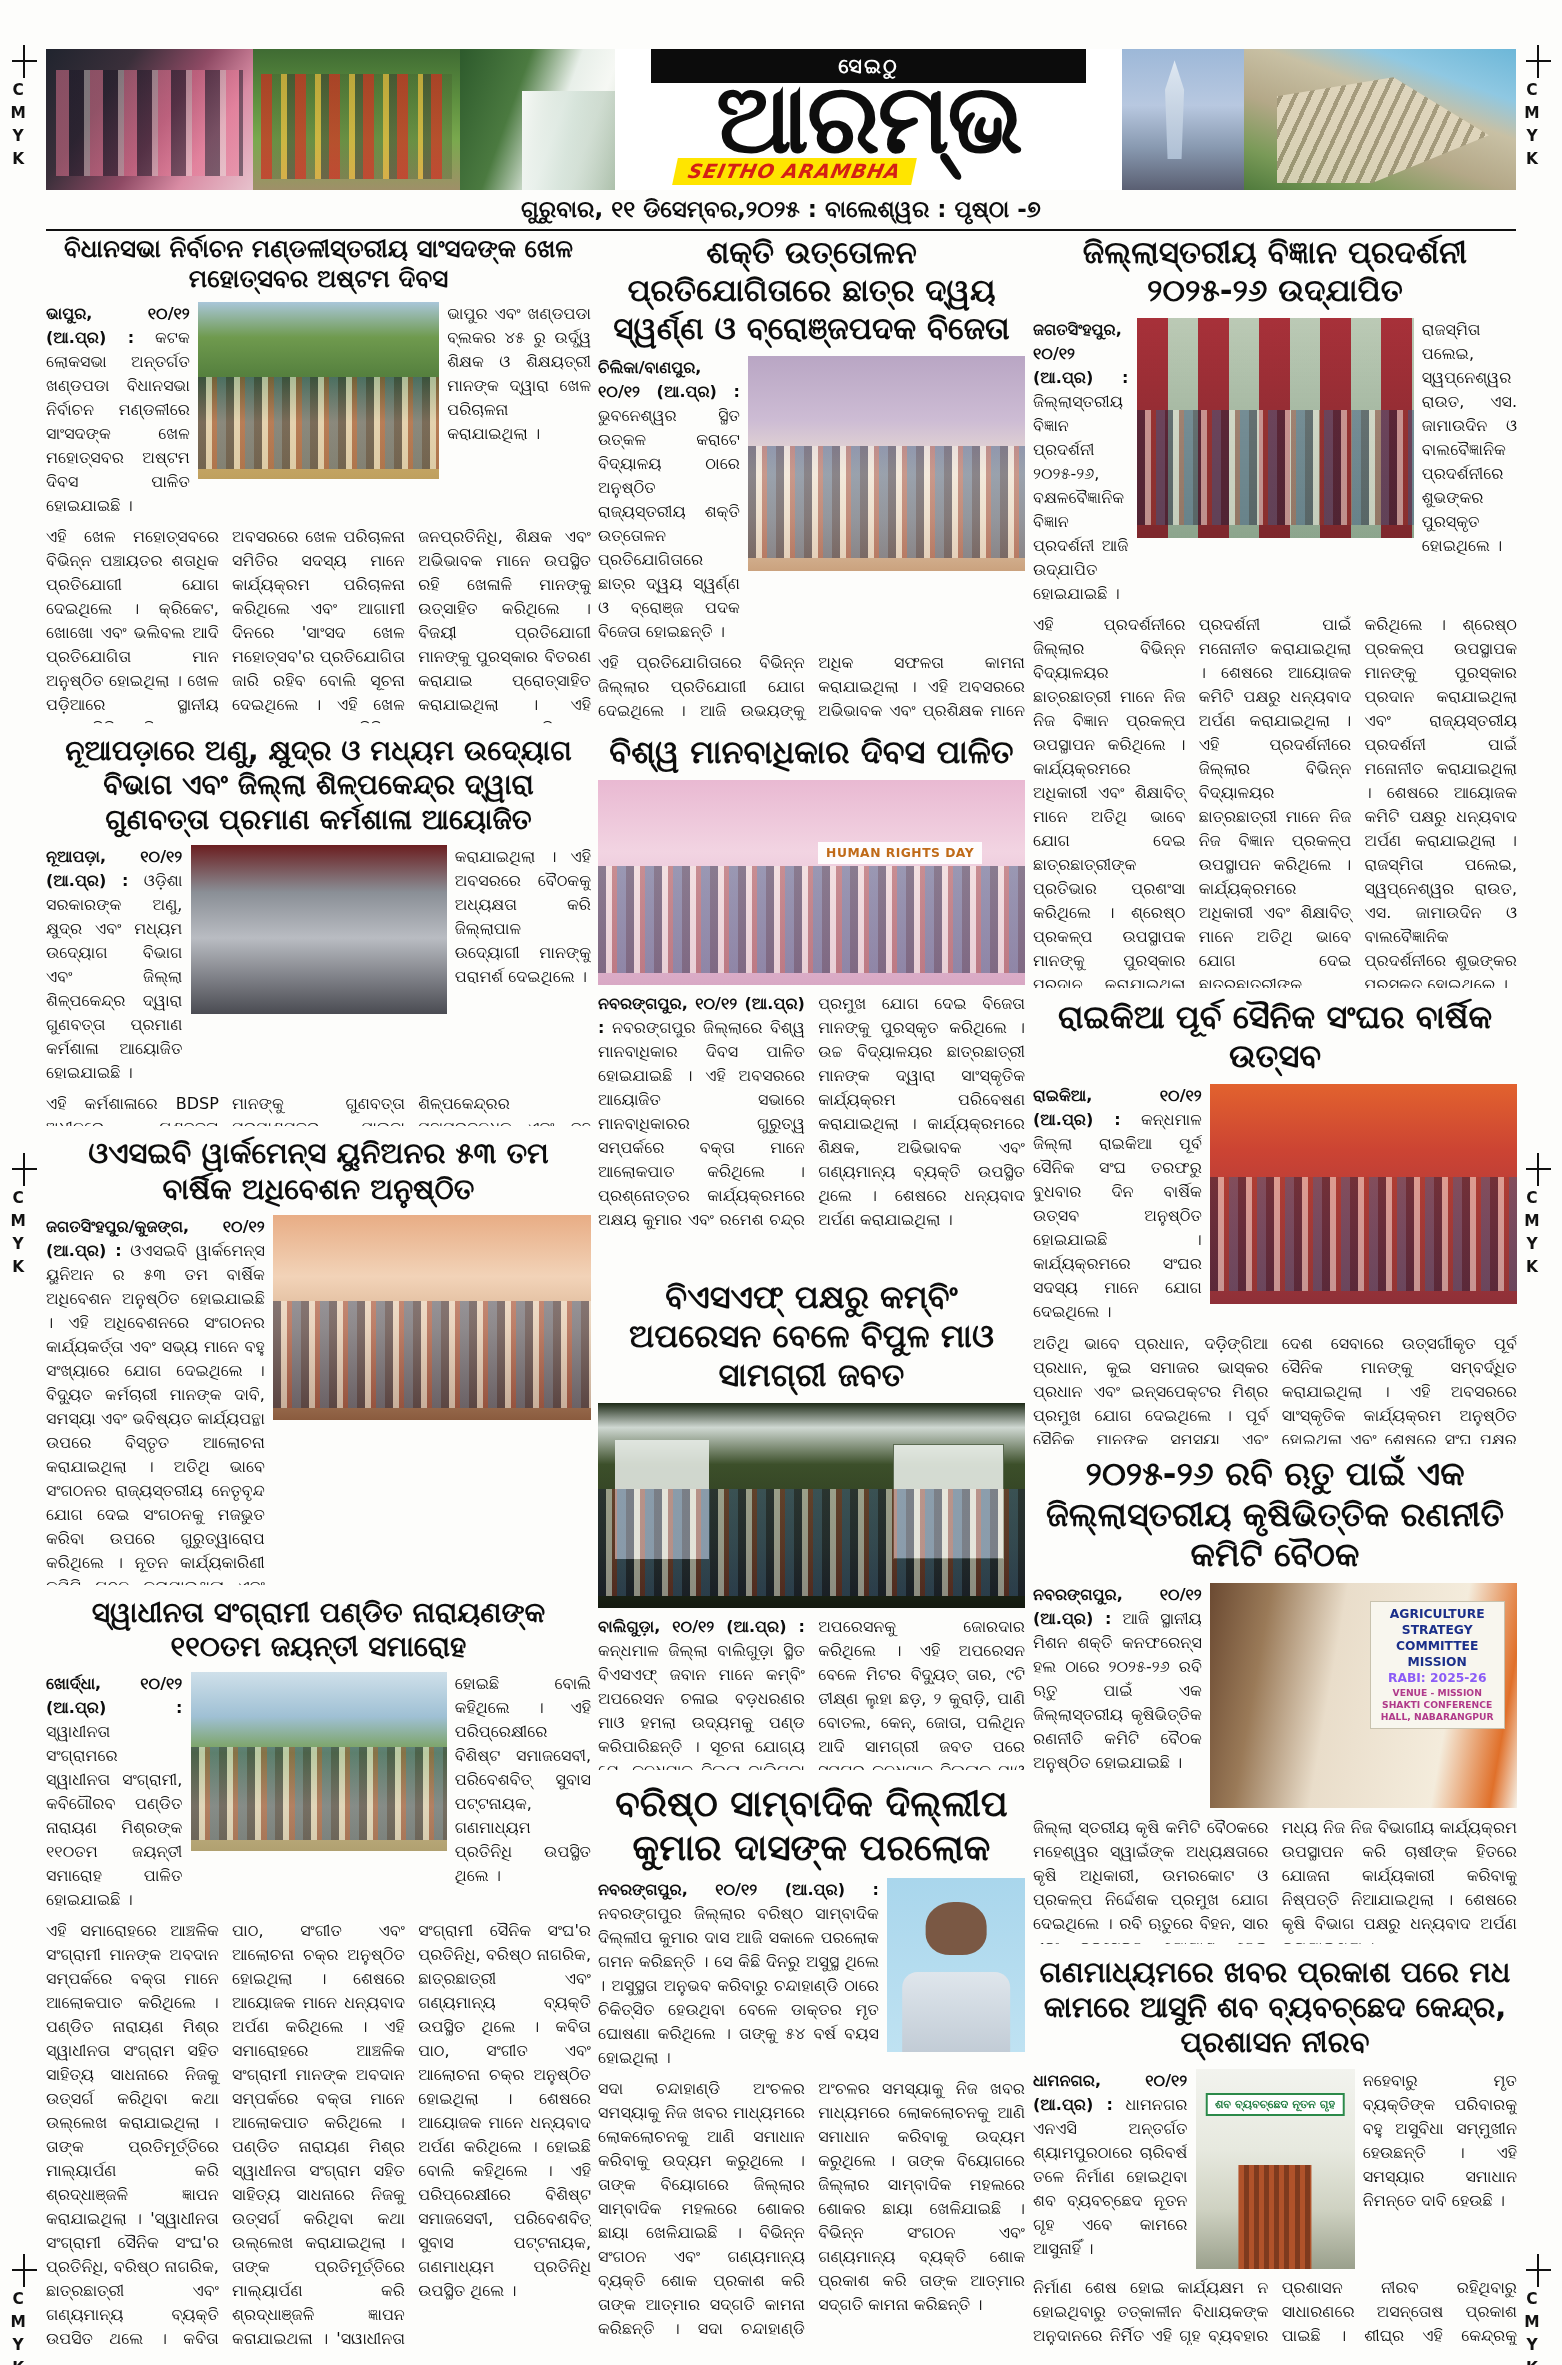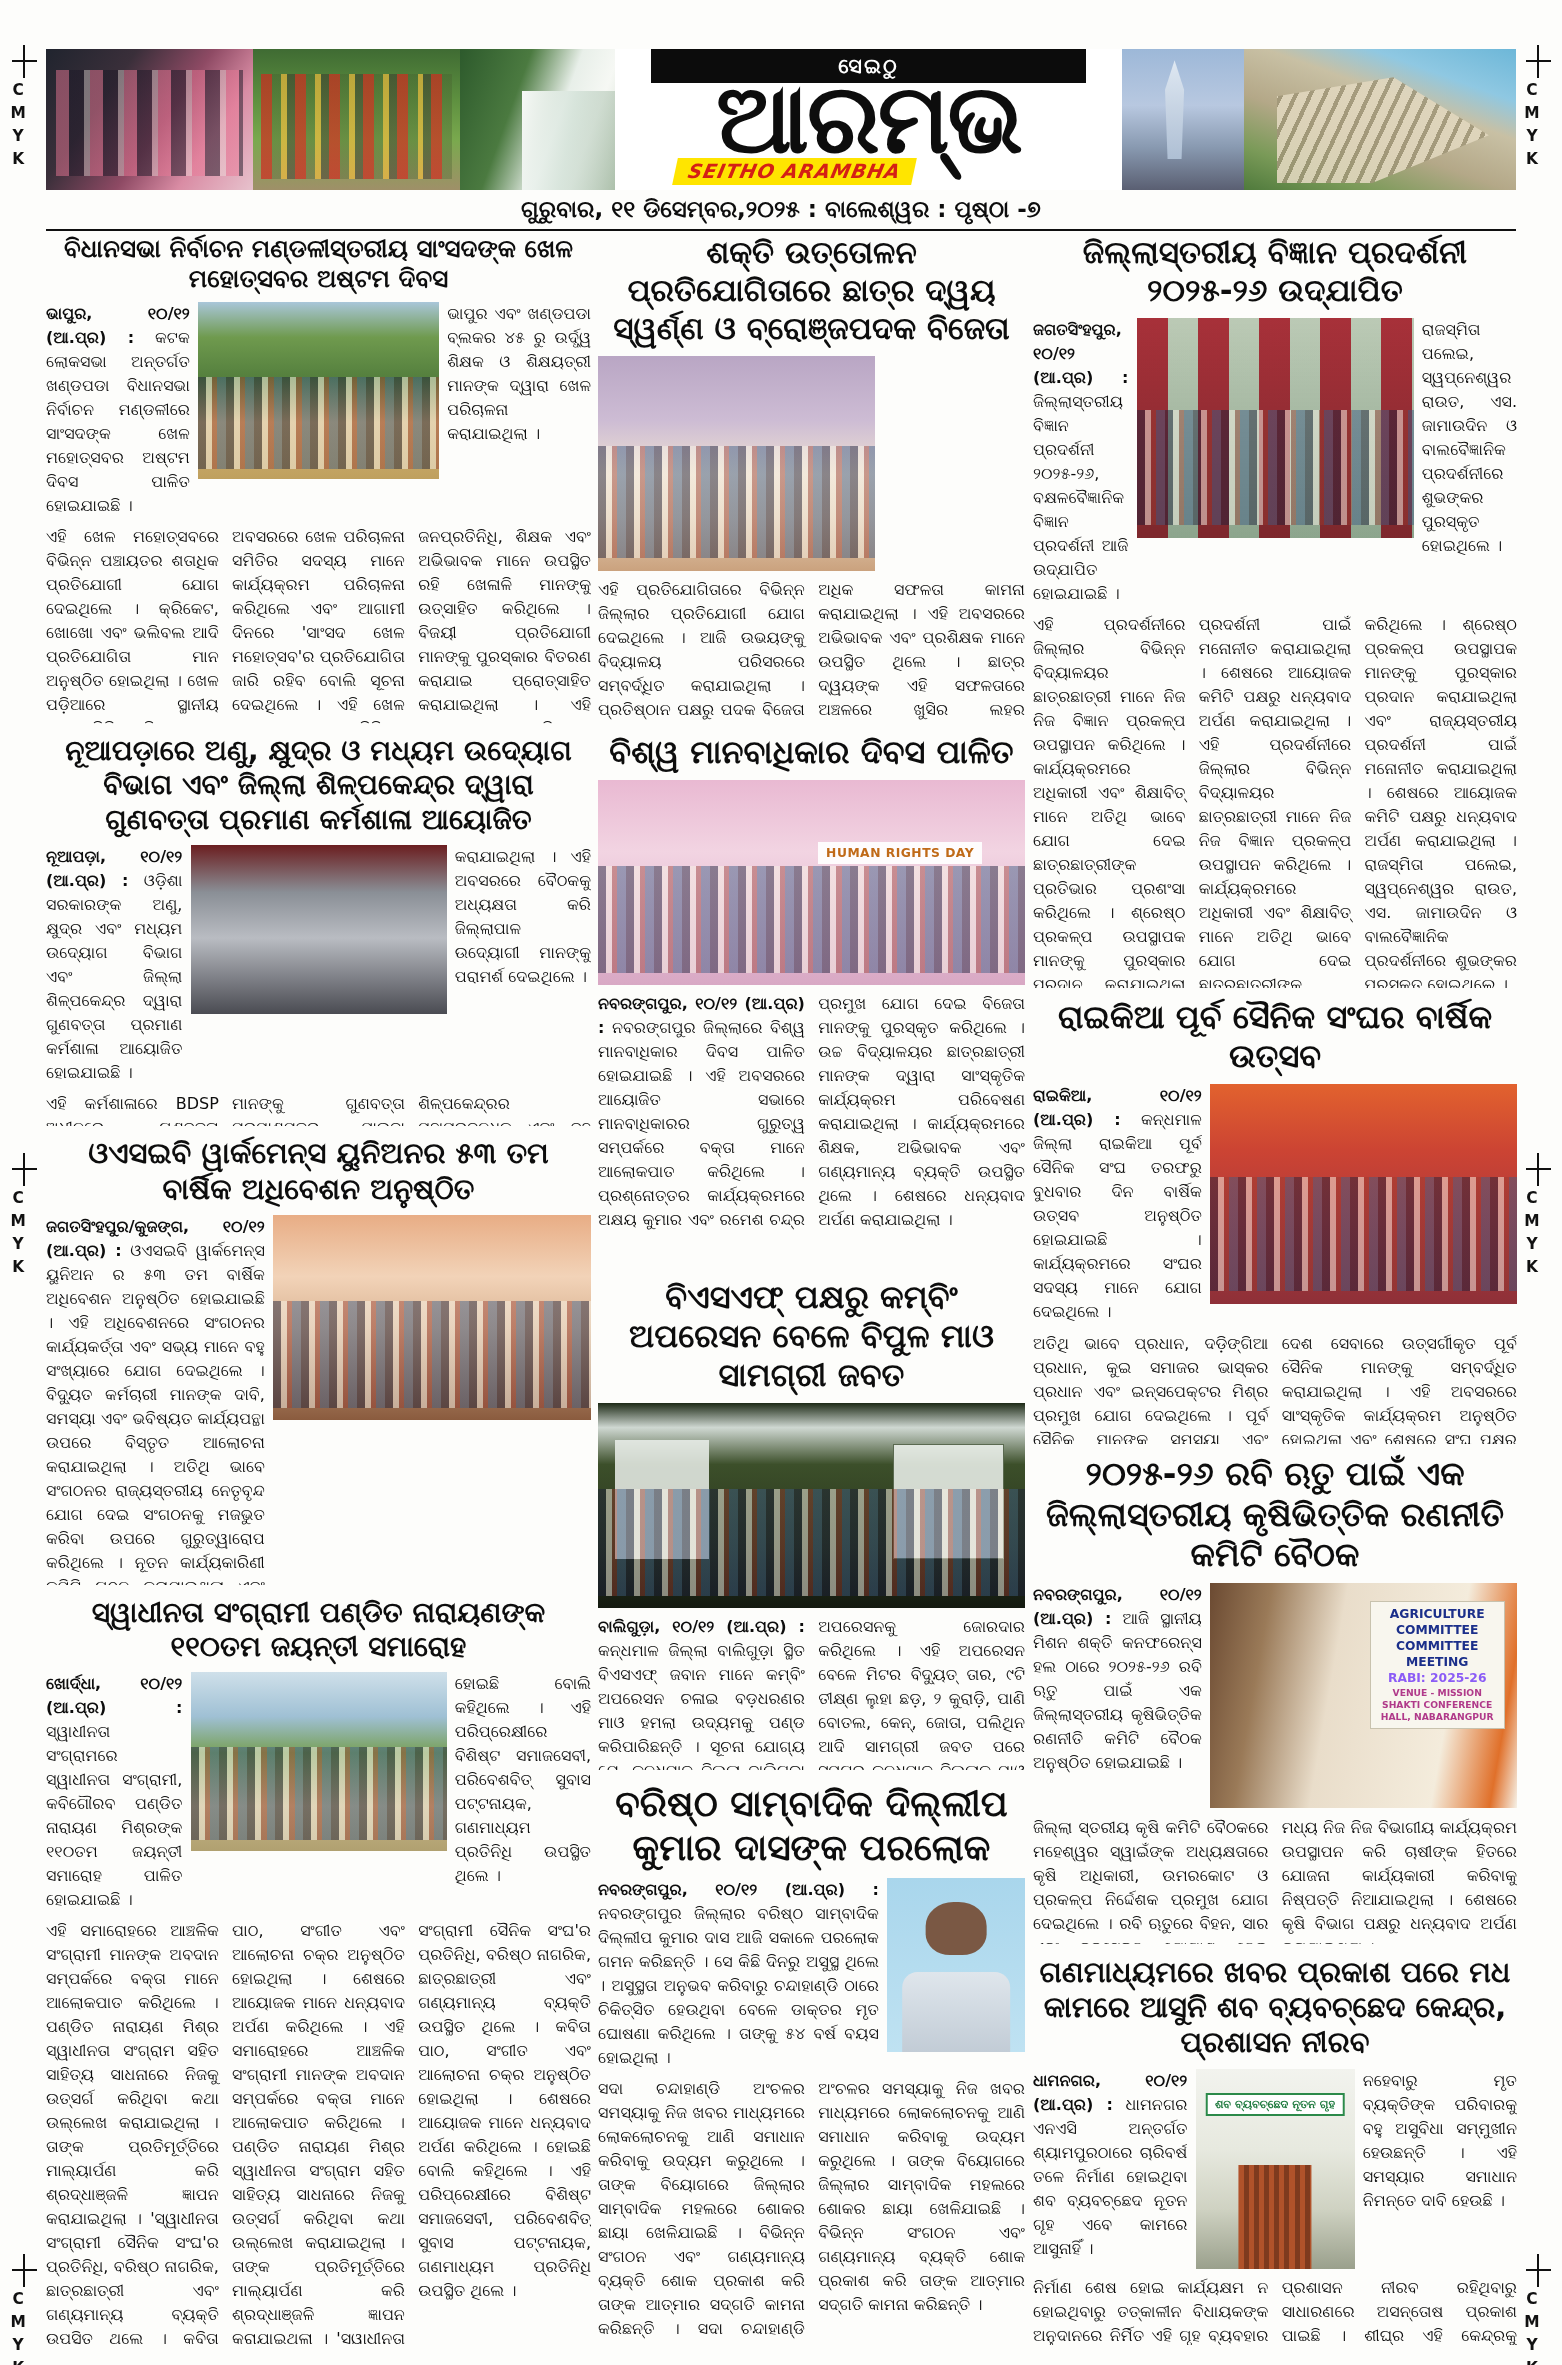--- a/index.html
+++ b/index.html
@@ -186,20 +186,21 @@
       </div>
       <div class="body cols-3"><span>ଏହି ସମାରୋହରେ ଆଞ୍ଚଳିକ ସଂଗ୍ରାମୀ ମାନଙ୍କ ଅବଦାନ ସମ୍ପର୍କରେ ବକ୍ତା ମାନେ ଆଲୋକପାତ କରିଥିଲେ । ପଣ୍ଡିତ ନାରାୟଣ ମିଶ୍ର ସ୍ୱାଧୀନତା ସଂଗ୍ରାମ ସହିତ ସାହିତ୍ୟ ସାଧନାରେ ନିଜକୁ ଉତ୍ସର୍ଗ କରିଥିବା କଥା ଉଲ୍ଲେଖ କରାଯାଇଥିଲା । ତାଙ୍କ ପ୍ରତିମୂର୍ତ୍ତିରେ ମାଲ୍ୟାର୍ପଣ କରି ଶ୍ରଦ୍ଧାଞ୍ଜଳି ଜ୍ଞାପନ କରାଯାଇଥିଲା । 'ସ୍ୱାଧୀନତା ସଂଗ୍ରାମୀ ସୈନିକ ସଂଘ'ର ପ୍ରତିନିଧି, ବରିଷ୍ଠ ନାଗରିକ, ଛାତ୍ରଛାତ୍ରୀ ଏବଂ ଗଣ୍ୟମାନ୍ୟ ବ୍ୟକ୍ତି ଉପସ୍ଥିତ ଥିଲେ । କବିତା ପାଠ, ସଂଗୀତ ଏବଂ ଆଲୋଚନା ଚକ୍ର ଅନୁଷ୍ଠିତ ହୋଇଥିଲା । ଶେଷରେ ଆୟୋଜକ ମାନେ ଧନ୍ୟବାଦ ଅର୍ପଣ କରିଥିଲେ ।</span> <span>ଏହି ସମାରୋହରେ ଆଞ୍ଚଳିକ ସଂଗ୍ରାମୀ ମାନଙ୍କ ଅବଦାନ ସମ୍ପର୍କରେ ବକ୍ତା ମାନେ ଆଲୋକପାତ କରିଥିଲେ । ପଣ୍ଡିତ ନାରାୟଣ ମିଶ୍ର ସ୍ୱାଧୀନତା ସଂଗ୍ରାମ ସହିତ ସାହିତ୍ୟ ସାଧନାରେ ନିଜକୁ ଉତ୍ସର୍ଗ କରିଥିବା କଥା ଉଲ୍ଲେଖ କରାଯାଇଥିଲା । ତାଙ୍କ ପ୍ରତିମୂର୍ତ୍ତିରେ ମାଲ୍ୟାର୍ପଣ କରି ଶ୍ରଦ୍ଧାଞ୍ଜଳି ଜ୍ଞାପନ କରାଯାଇଥିଲା । 'ସ୍ୱାଧୀନତା ସଂଗ୍ରାମୀ ସୈନିକ ସଂଘ'ର ପ୍ରତିନିଧି, ବରିଷ୍ଠ ନାଗରିକ, ଛାତ୍ରଛାତ୍ରୀ ଏବଂ ଗଣ୍ୟମାନ୍ୟ ବ୍ୟକ୍ତି ଉପସ୍ଥିତ ଥିଲେ । କବିତା ପାଠ, ସଂଗୀତ ଏବଂ ଆଲୋଚନା ଚକ୍ର ଅନୁଷ୍ଠିତ ହୋଇଥିଲା । ଶେଷରେ ଆୟୋଜକ ମାନେ ଧନ୍ୟବାଦ ଅର୍ପଣ କରିଥିଲେ ।</span> <span>ହୋଇଛି ବୋଲି କହିଥିଲେ । ଏହି ପରିପ୍ରେକ୍ଷୀରେ ବିଶିଷ୍ଟ ସମାଜସେବୀ, ପରିବେଶବିତ୍ ସୁବାସ ପଟ୍ଟନାୟକ, ଗଣମାଧ୍ୟମ ପ୍ରତିନିଧି ଉପସ୍ଥିତ ଥିଲେ ।</span></div>
     </article>
   </div>
 
   <div class="colgroup cg-mid">
 
     <article class="story" style="height:489px">
       <h2 class="hl hl-60">ଶକ୍ତି ଉତ୍ତୋଳନ ପ୍ରତିଯୋଗିତାରେ ଛାତ୍ର ଦ୍ୱୟ ସ୍ୱର୍ଣ୍ଣ ଓ ବ୍ରୋଞ୍ଜପଦକ ବିଜେତା</h2>
       <div class="media-row">
+        <div class="lead-col"><span class="byline">ଚିଲିକା/ବାଣପୁର, ୧୦/୧୨ (ଆ.ପ୍ର) :</span> <span>ଭୁବନେଶ୍ୱର ସ୍ଥିତ ଉତ୍କଳ କରାଟେ ବିଦ୍ୟାଳୟ ଠାରେ ଅନୁଷ୍ଠିତ ରାଜ୍ୟସ୍ତରୀୟ ଶକ୍ତି ଉତ୍ତୋଳନ ପ୍ରତିଯୋଗିତାରେ ଛାତ୍ର ଦ୍ୱୟ ସ୍ୱର୍ଣ୍ଣ ଓ ବ୍ରୋଞ୍ଜ ପଦକ ବିଜେତା ହୋଇଛନ୍ତି ।</span></div>
         <div class="photo ph-karate pband" style="width:277px;height:215px"></div>
       </div>
       <div class="body cols-2"><span>ଏହି ପ୍ରତିଯୋଗିତାରେ ବିଭିନ୍ନ ଜିଲ୍ଲାର ପ୍ରତିଯୋଗୀ ଯୋଗ ଦେଇଥିଲେ । ଆଜି ଉଭୟଙ୍କୁ ବିଦ୍ୟାଳୟ ପରିସରରେ ସମ୍ବର୍ଦ୍ଧିତ କରାଯାଇଥିଲା । ପ୍ରତିଷ୍ଠାନ ପକ୍ଷରୁ ପଦକ ବିଜେତା ଛାତ୍ର ମାନଙ୍କୁ ପ୍ରଶଂସା ପତ୍ର ପ୍ରଦାନ କରାଯାଇ ଭବିଷ୍ୟତରେ ଅଧିକ ସଫଳତା କାମନା କରାଯାଇଥିଲା । ଏହି ଅବସରରେ ଅଭିଭାବକ ଏବଂ ପ୍ରଶିକ୍ଷକ ମାନେ ଉପସ୍ଥିତ ଥିଲେ । ଛାତ୍ର ଦ୍ୱୟଙ୍କ ଏହି ସଫଳତାରେ ଅଞ୍ଚଳରେ ଖୁସିର ଲହର ଖେଳିଯାଇଛି ।</span></div>
     </article>
 
     <article class="story" style="height:535px">
       <h2 class="hl hl-62">ବିଶ୍ୱ ମାନବାଧିକାର ଦିବସ ପାଳିତ</h2>
       <div class="photo ph-pink pband" style="width:427px;height:205px;margin-bottom:7.2px">
         <div class="hrbanner">HUMAN RIGHTS DAY</div>
       </div>
@@ -244,21 +245,21 @@
       </div>
       <div class="body cols-2"><span>ଅତିଥି ଭାବେ ପ୍ରଧାନ, ଦଡ଼ିଙ୍ଗିଆ ପ୍ରଧାନ, କୁଇ ସମାଜର ଭାସ୍କର ପ୍ରଧାନ ଏବଂ ଇନ୍ସପେକ୍ଟର ମିଶ୍ର ପ୍ରମୁଖ ଯୋଗ ଦେଇଥିଲେ । ପୂର୍ବ ସୈନିକ ମାନଙ୍କ ସମସ୍ୟା ଏବଂ ସେମାନଙ୍କ କଲ୍ୟାଣ ଯୋଜନା ବିଷୟରେ ଆଲୋଚନା କରାଯାଇଥିଲା । ଦେଶ ସେବାରେ ଉତ୍ସର୍ଗୀକୃତ ପୂର୍ବ ସୈନିକ ମାନଙ୍କୁ ସମ୍ବର୍ଦ୍ଧିତ କରାଯାଇଥିଲା । ଏହି ଅବସରରେ ସାଂସ୍କୃତିକ କାର୍ଯ୍ୟକ୍ରମ ଅନୁଷ୍ଠିତ ହୋଇଥିଲା ଏବଂ ଶେଷରେ ସଂଘ ପକ୍ଷରୁ ଧନ୍ୟବାଦ ଅର୍ପଣ କରାଯାଇଥିଲା ।</span></div>
     </article>
 
     <article class="story" style="height:492px">
       <h2 class="hl hl-64">୨୦୨୫-୨୬ ରବି ଋତୁ ପାଇଁ ଏକ ଜିଲ୍ଲାସ୍ତରୀୟ କୃଷିଭିତ୍ତିକ ରଣନୀତି କମିଟି ବୈଠକ</h2>
       <div class="media-row">
         <div class="lead-col"><span class="byline">ନବରଙ୍ଗପୁର, ୧୦/୧୨ (ଆ.ପ୍ର) :</span> <span>ଆଜି ସ୍ଥାନୀୟ ମିଶନ ଶକ୍ତି କନଫରେନ୍ସ ହଲ ଠାରେ ୨୦୨୫-୨୬ ରବି ଋତୁ ପାଇଁ ଏକ ଜିଲ୍ଲାସ୍ତରୀୟ କୃଷିଭିତ୍ତିକ ରଣନୀତି କମିଟି ବୈଠକ ଅନୁଷ୍ଠିତ ହୋଇଯାଇଛି ।</span></div>
         <div class="photo ph-conf" style="width:307px;height:225px">
           <div class="agbanner">
-            <div>AGRICULTURE COMMITTEE COMMITTEE MEETING</div>
+            <div>AGRICULTURE STRATEGY COMMITTEE MISSION</div>
             <div class="rabi">RABI: 2025-26</div>
             <div class="venue">VENUE - MISSION SHAKTI CONFERENCE HALL, NABARANGPUR</div>
           </div>
         </div>
       </div>
       <div class="body cols-2"><span>ଜିଲ୍ଲା ସ୍ତରୀୟ କୃଷି କମିଟି ବୈଠକରେ ମହେଶ୍ୱର ସ୍ୱାଇଁଙ୍କ ଅଧ୍ୟକ୍ଷତାରେ କୃଷି ଅଧିକାରୀ, ଉମରକୋଟ ଓ ପ୍ରକଳ୍ପ ନିର୍ଦ୍ଦେଶକ ପ୍ରମୁଖ ଯୋଗ ଦେଇଥିଲେ । ରବି ଋତୁରେ ବିହନ, ସାର ଏବଂ ଜଳସେଚନ ଯୋଗାଣ ନେଇ ବିସ୍ତୃତ ଆଲୋଚନା କରାଯାଇଥିଲା । ମଧ୍ୟ ନିଜ ନିଜ ବିଭାଗୀୟ କାର୍ଯ୍ୟକ୍ରମ ଉପସ୍ଥାପନ କରି ଚାଷୀଙ୍କ ହିତରେ ଯୋଜନା କାର୍ଯ୍ୟକାରୀ କରିବାକୁ ନିଷ୍ପତ୍ତି ନିଆଯାଇଥିଲା । ଶେଷରେ କୃଷି ବିଭାଗ ପକ୍ଷରୁ ଧନ୍ୟବାଦ ଅର୍ପଣ କରାଯାଇଥିଲା ।</span></div>
     </article>
 
     <article class="story" style="height:392px">
       <h2 class="hl hl-56">ଗଣମାଧ୍ୟମରେ ଖବର ପ୍ରକାଶ ପରେ ମଧ କାମରେ ଆସୁନି ଶବ ବ୍ୟବଚ୍ଛେଦ କେନ୍ଦ୍ର, ପ୍ରଶାସନ ନୀରବ</h2>

